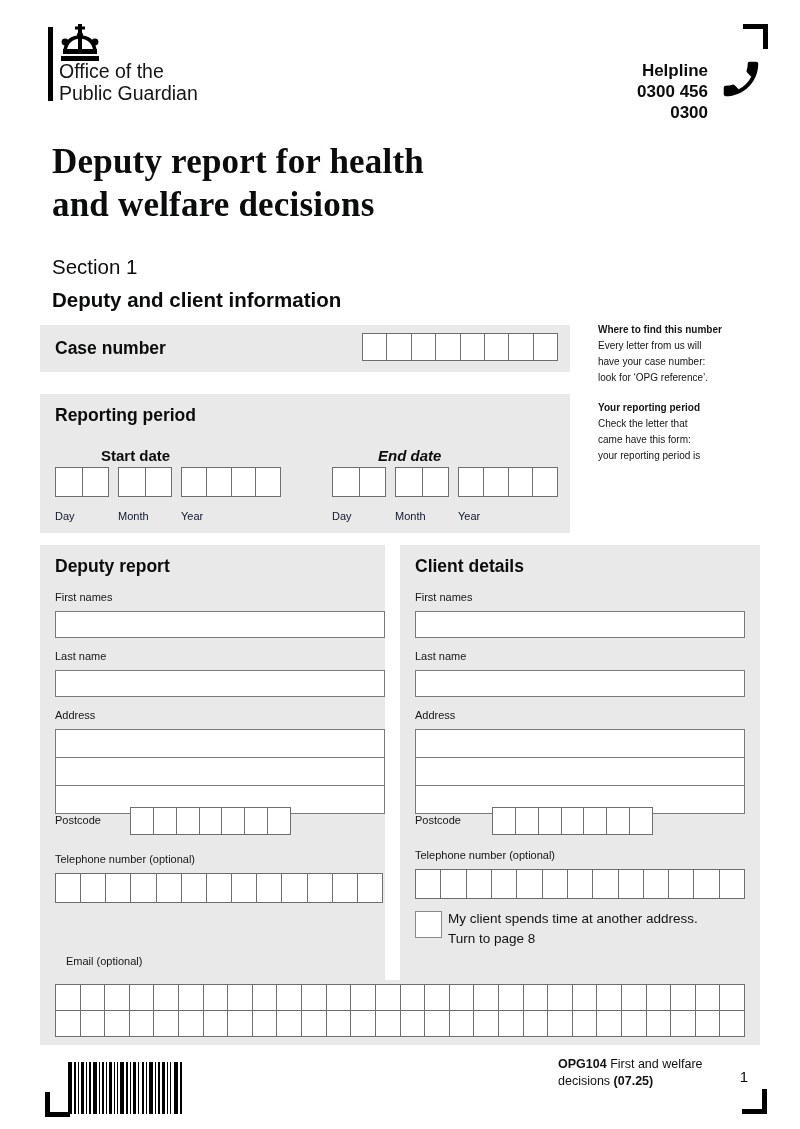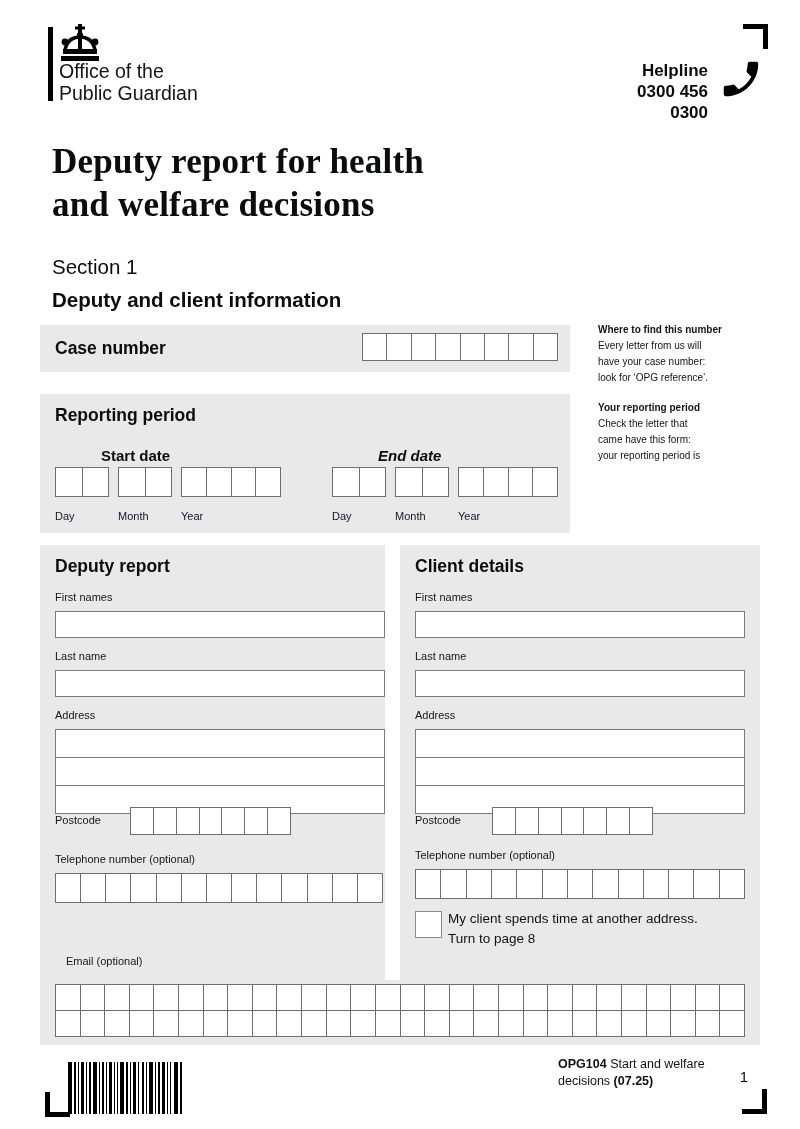--- a/index.html
+++ b/index.html
@@ -325,21 +325,21 @@
       <rect x="90" y="0" width="2" height="52"></rect>
         <rect x="94" y="0" width="3" height="52"></rect>
       <rect x="99" y="0" width="1" height="52"></rect>
         <rect x="102" y="0" width="1" height="52"></rect>
       <rect x="106" y="0" width="4" height="52"></rect>
         <rect x="112" y="0" width="2" height="52"></rect>
     </g>
   </svg>
 
   <div class="abs ftr" style="left:558px;top:1056px;width:165px;">
-    <div><b>OPG104</b> <span>Start and  welfare</span></div>
+    <div><b>OPG104</b> <span>First and  welfare</span></div>
     <div><span>decisions</span> <b>(07.25)</b></div>
   </div>
 
   <div class="abs" style="left:722px;top:1068px;width:26px;text-align:right;font-size:15px;">1</div>
 
   <div class="corner br abs" style="left:742px;top:1089px;"></div>
 
 </div>
 
 </body></html>

